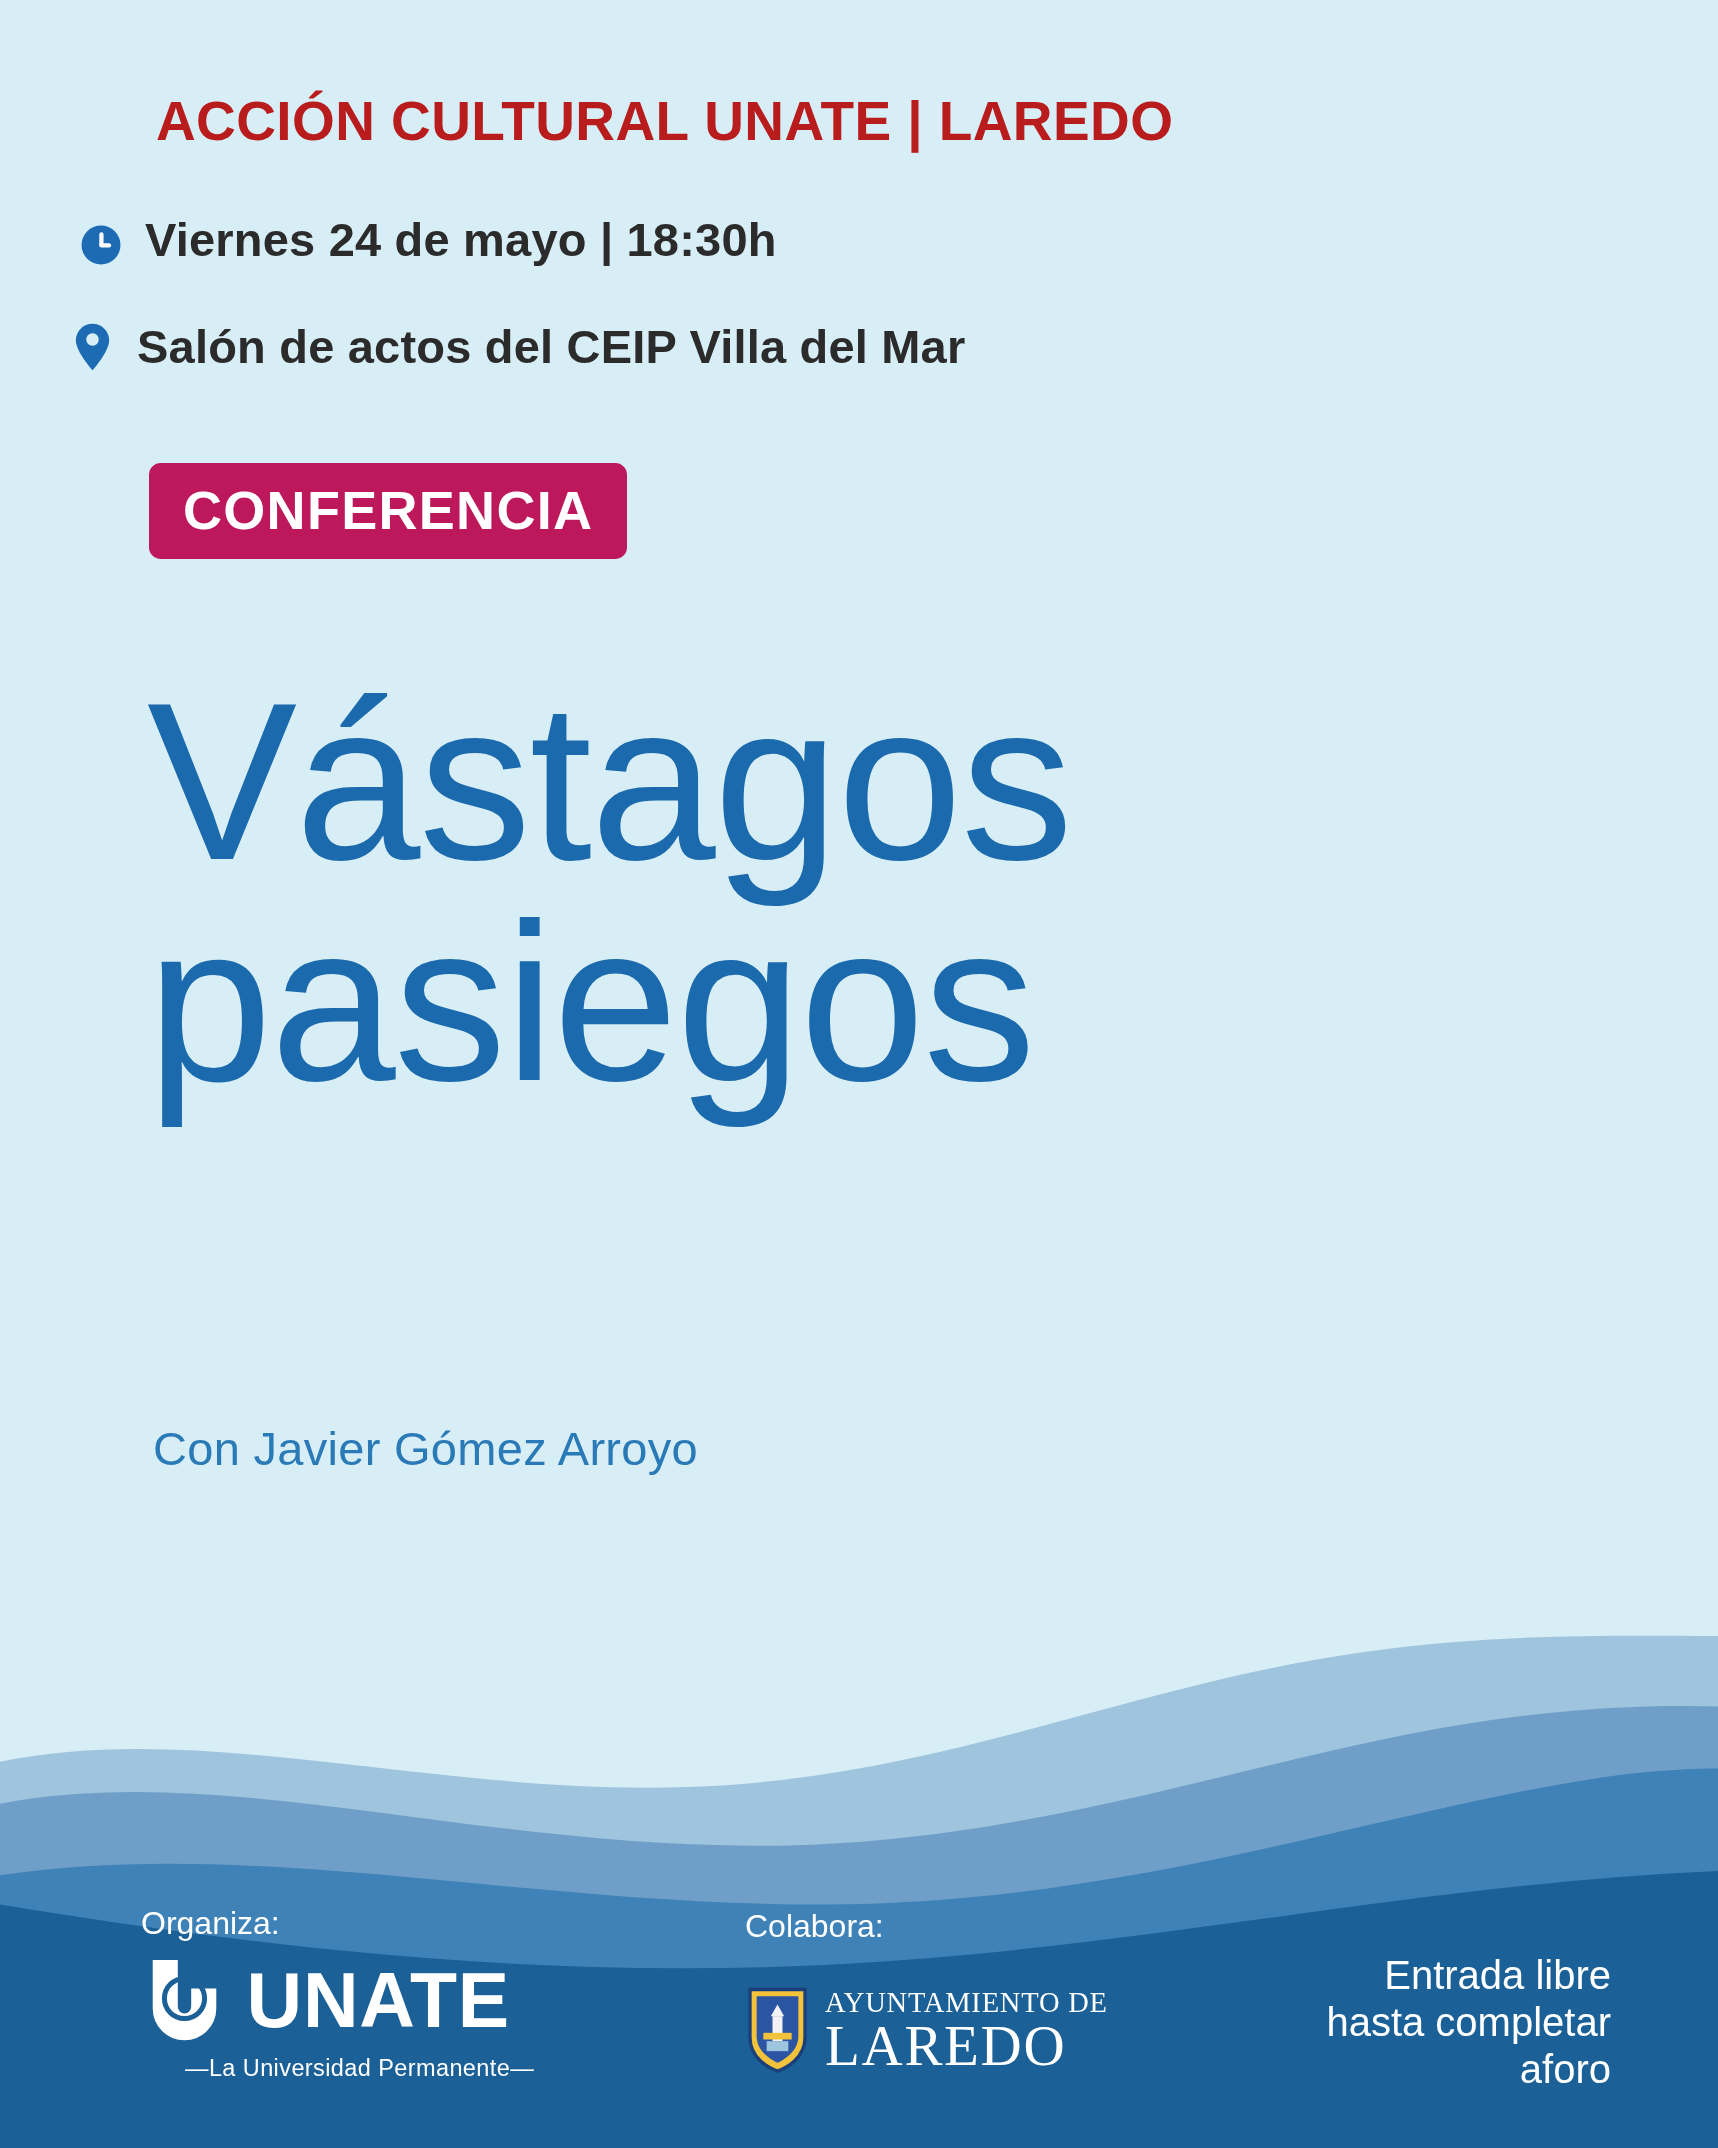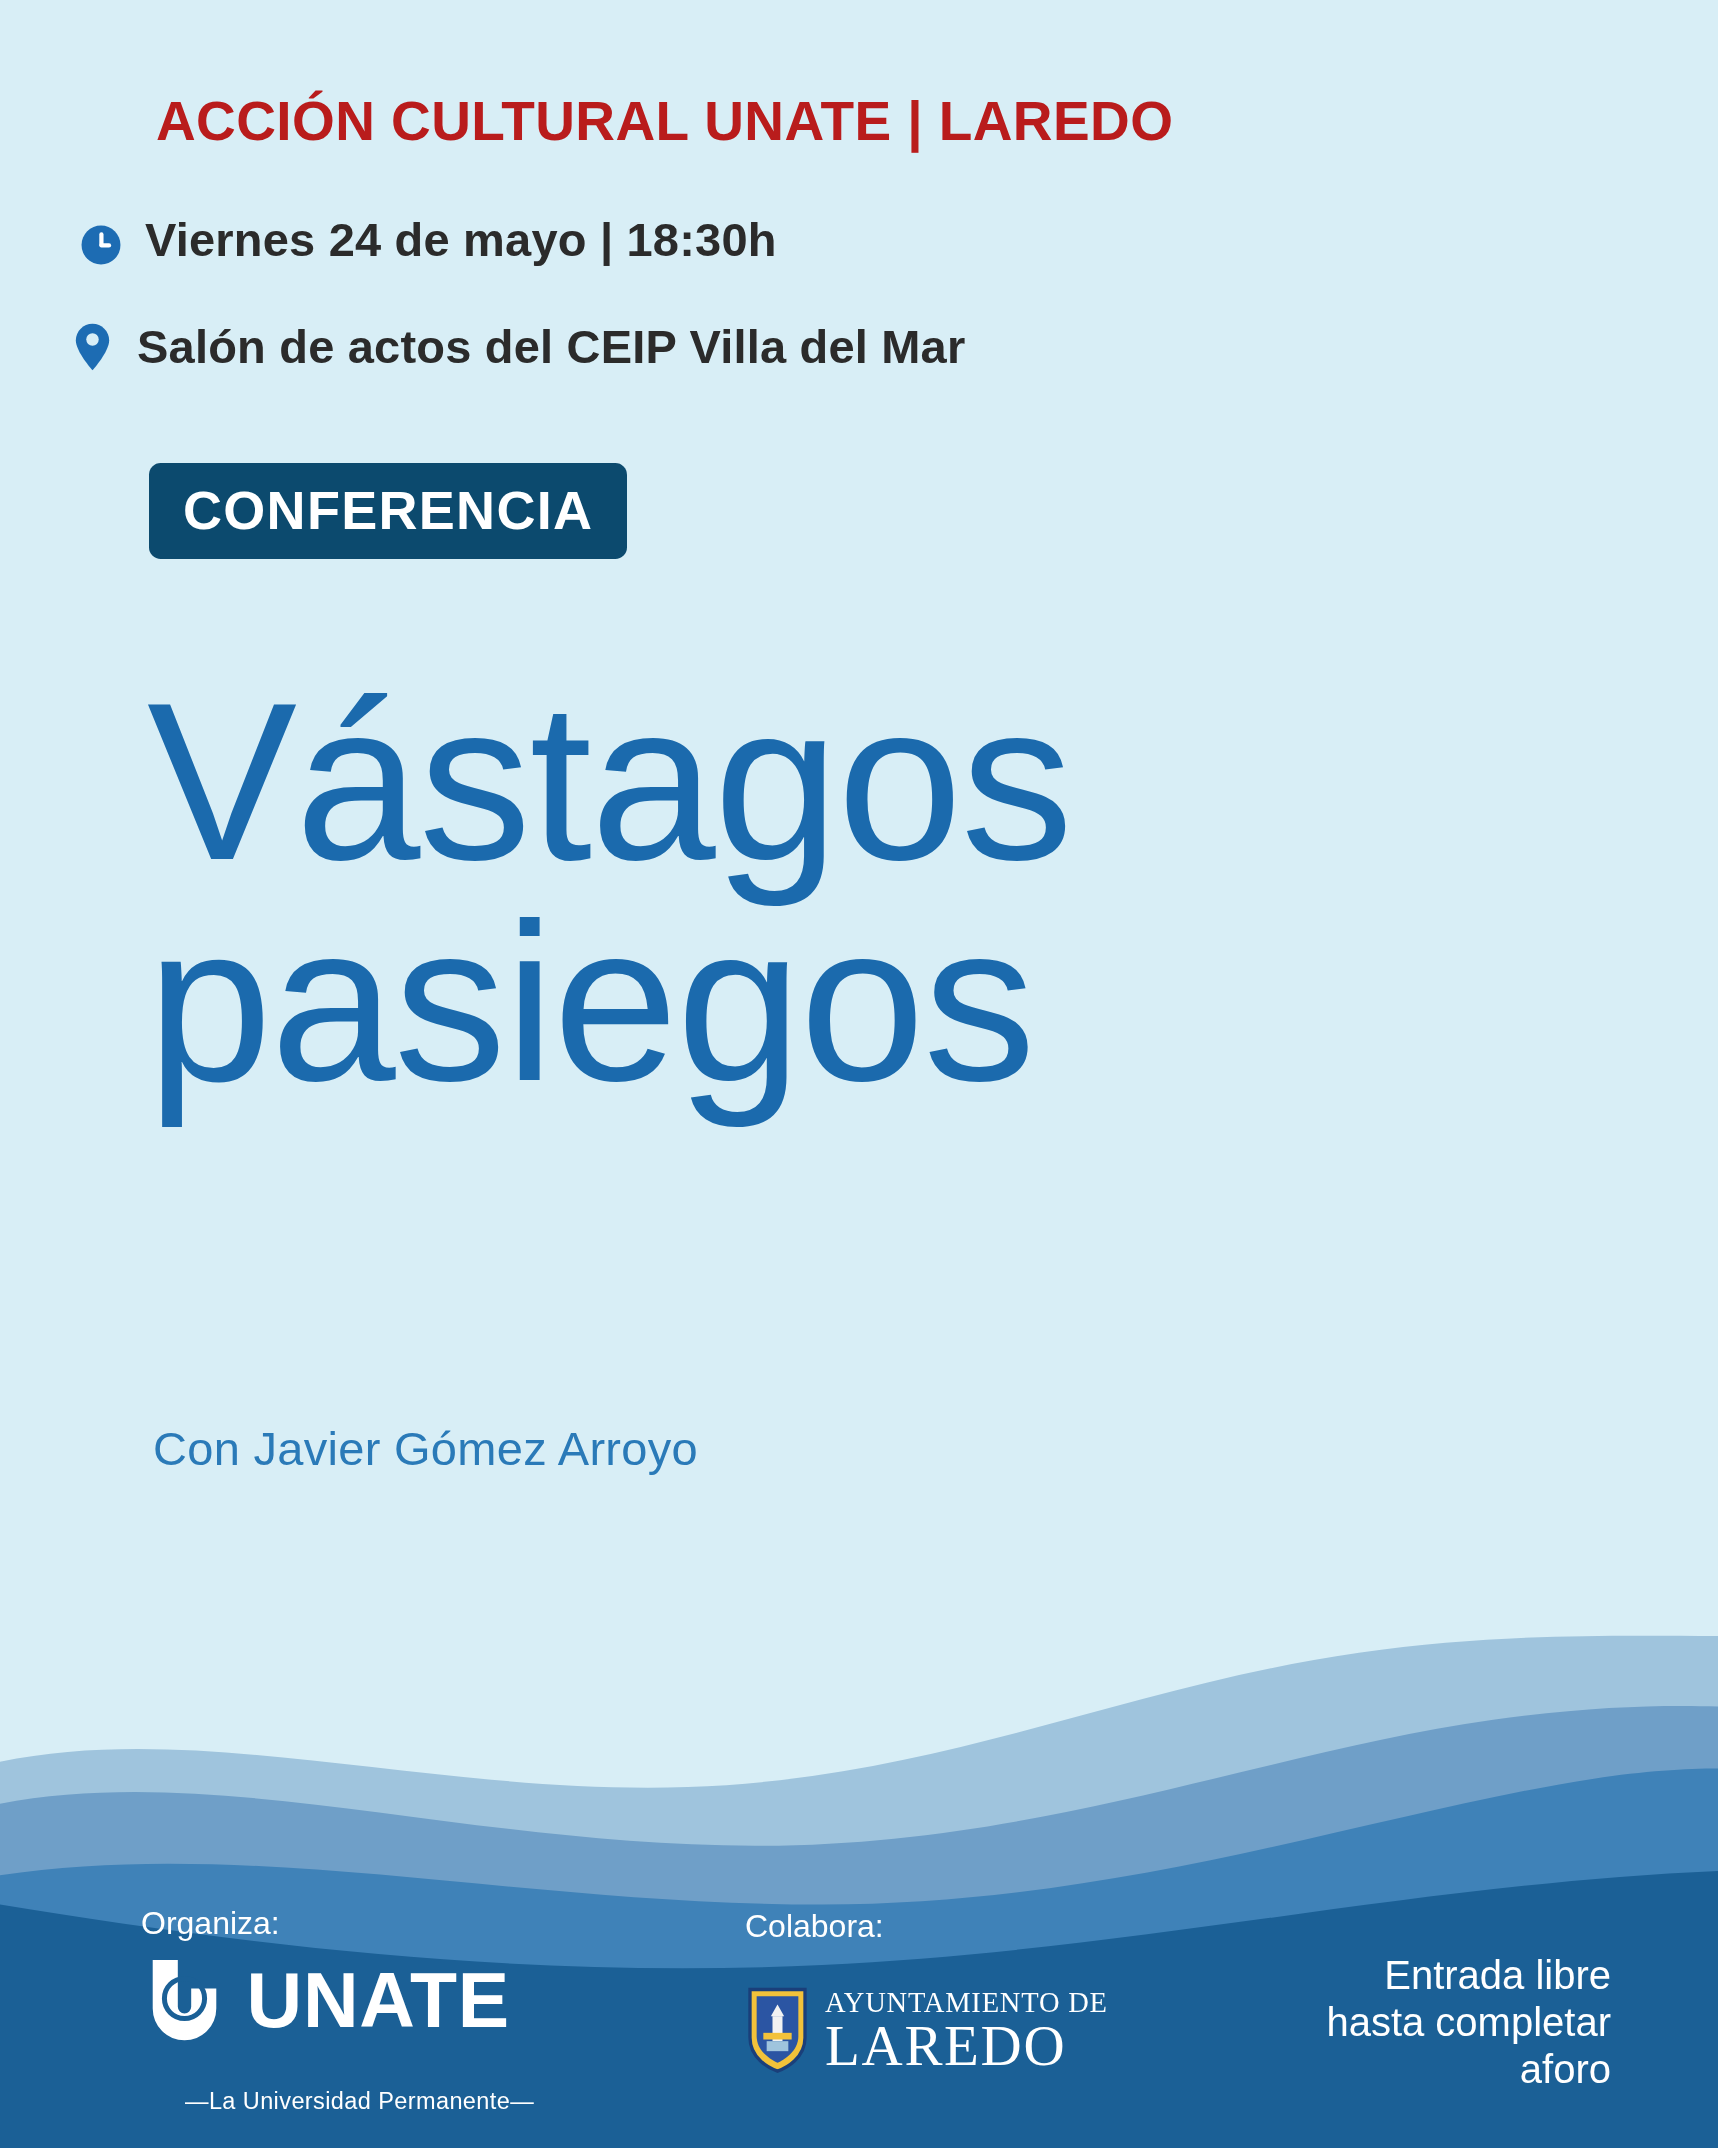--- a/index.html
+++ b/index.html
@@ -55,21 +55,21 @@
     justify-content: center;
     align-items: center;
     margin-right: 20px;
   }
 
   
   .badge {
     position: absolute;
     left: 149px;
     top: 463px;
-    background: #0c4a6e;
+    background: #be185d;
     color: #ffffff;
     font-size: 54px;
     font-weight: bold;
     letter-spacing: 1.3px;
     padding: 20px 34px 22px 34px;
     border-radius: 11.7px;
     line-height: 1;
   }
 
   
@@ -117,21 +117,20 @@
   .organiza-label { left: 141px; top: 1905px; text-align: center; }
   .colabora-label { left: 745px; top: 1908px; }
 
   .unate-logo {
     position: absolute;
     left: 141px;
     top: 1955px;
     display: flex;
     flex-direction: column;
     align-items: flex-start;
-    gap: 33px;
   }
   .unate-row {
     display: flex;
     align-items: center;
   }
   .unate-word {
     font-size: 77px;
     font-weight: bold;
     color: #ffffff;
     letter-spacing: 0.8px;

